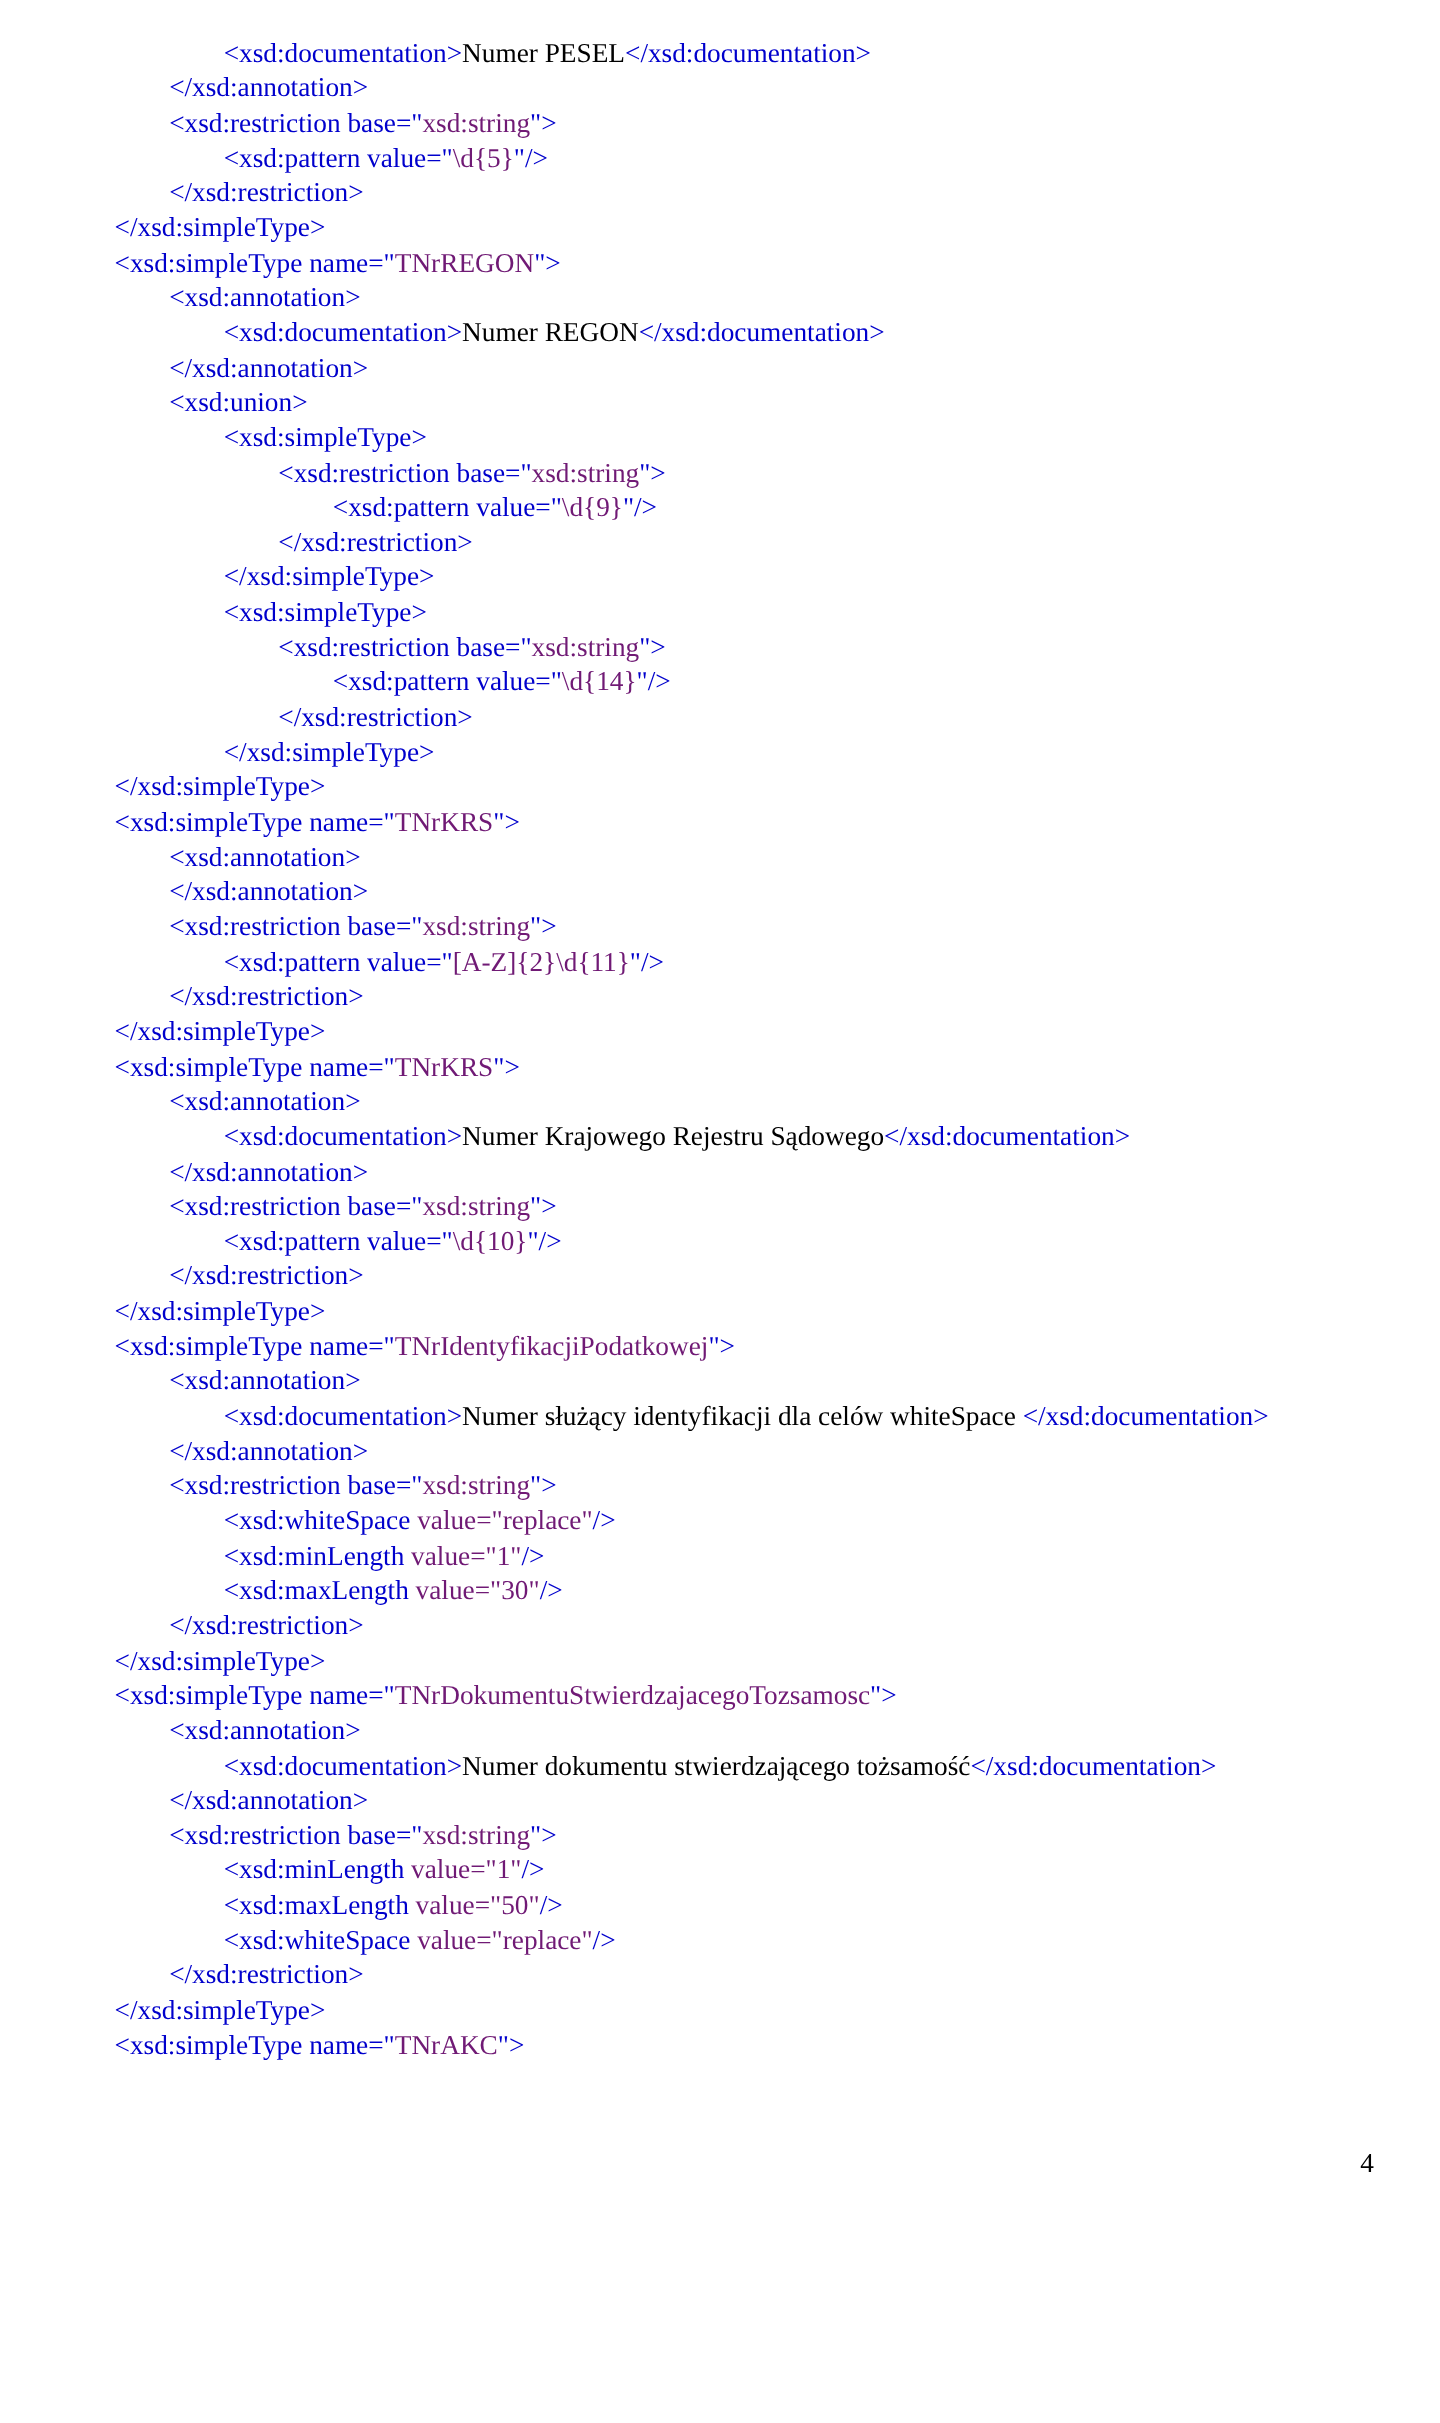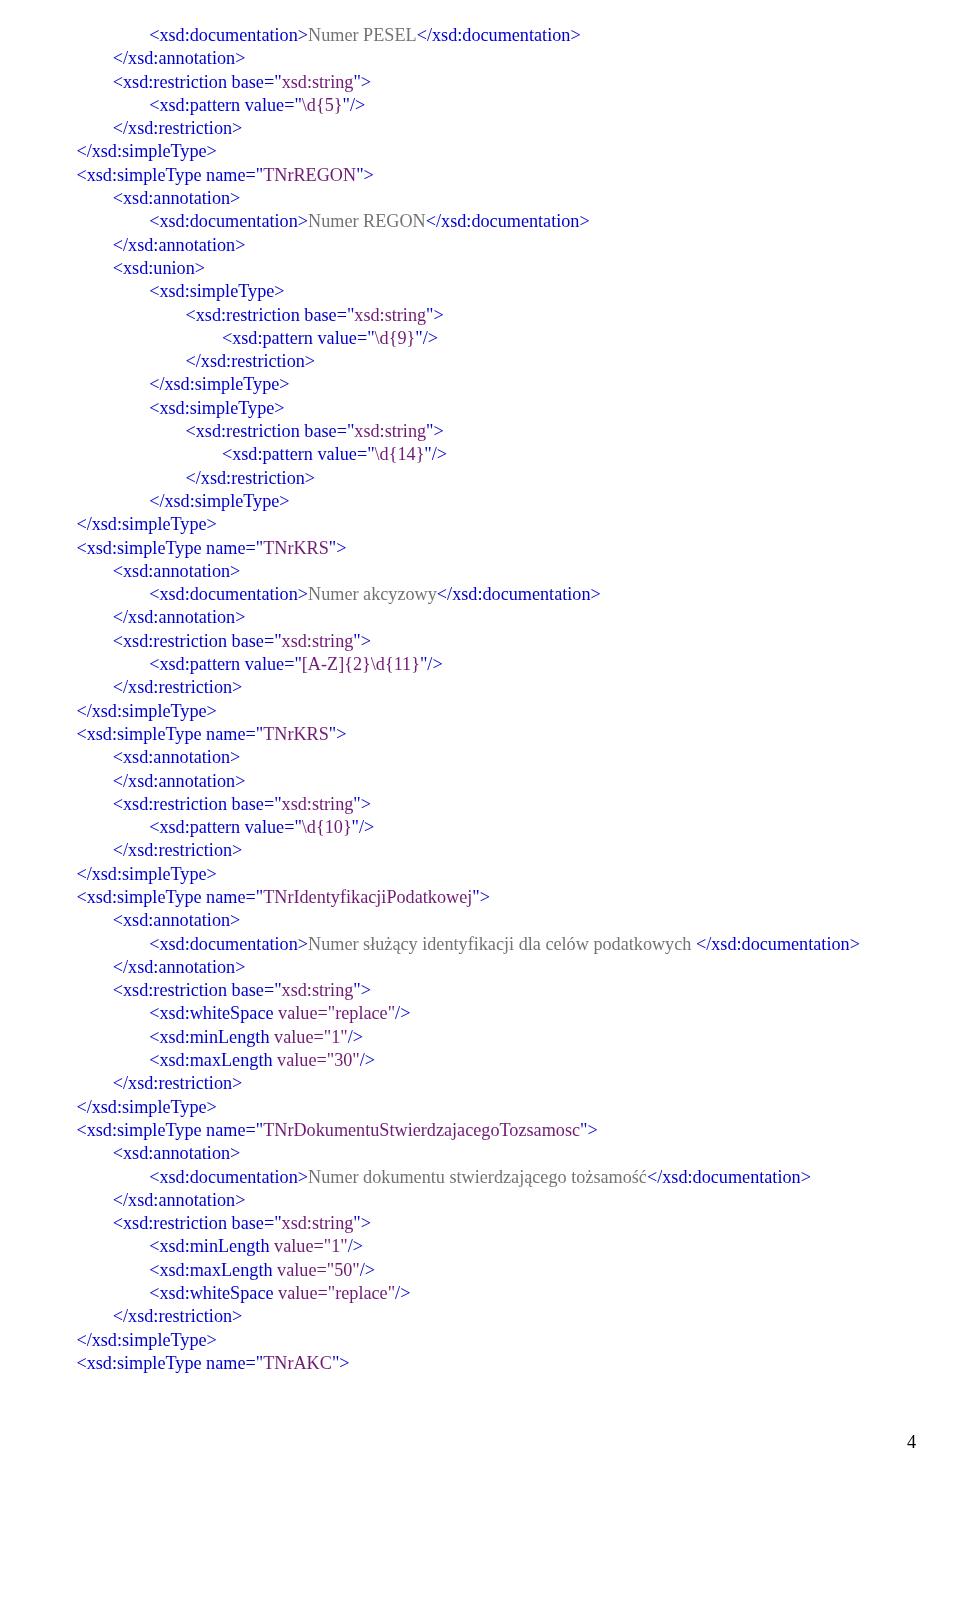--- a/index.html
+++ b/index.html
@@ -9,21 +9,21 @@
     font-family: "Times New Roman", Times, serif;
     font-size: 18.2px;
     line-height: 1.28;
     color: #000;
     width: 960px;
     box-sizing: border-box;
   }
   .line { white-space: pre; }
   .blue { color: #0000cc; }
   .red  { color: #701a75; }
-  .black{ color: #737373; }
+  .black{ color: #000000; }
   .pagenum {
     position: relative;
     text-align: right;
     padding-right: 4px;
     margin-top: 56px;
     font-size: 18.2px;
   }
 </style>
 </head>
 <body>
@@ -46,36 +46,36 @@
     <div class="line"><span>                                </span><span class="blue">&lt;/xsd:restriction&gt;</span></div>
     <div class="line"><span>                        </span><span class="blue">&lt;/xsd:simpleType&gt;</span></div>
     <div class="line"><span>                        </span><span class="blue">&lt;xsd:simpleType&gt;</span></div>
     <div class="line"><span>                                </span><span class="blue">&lt;xsd:restriction base="</span><span class="red">xsd:string</span><span class="blue">"&gt;</span></div>
     <div class="line"><span>                                        </span><span class="blue">&lt;xsd:pattern value="</span><span class="red">\d{14}</span><span class="blue">"/&gt;</span></div>
     <div class="line"><span>                                </span><span class="blue">&lt;/xsd:restriction&gt;</span></div>
     <div class="line"><span>                        </span><span class="blue">&lt;/xsd:simpleType&gt;</span></div>
     <div class="line"><span>        </span><span class="blue">&lt;/xsd:simpleType&gt;</span></div>
     <div class="line"><span>        </span><span class="blue">&lt;xsd:simpleType name="</span><span class="red">TNrKRS</span><span class="blue">"&gt;</span></div>
     <div class="line"><span>                </span><span class="blue">&lt;xsd:annotation&gt;</span></div>
-    <div class="line"><span>                        </span><span class="blue">&lt;xsd:documentation&gt;</span><span class="black">Numer akcyzowy</span><span class="blue">&lt;/xsd:documentation&gt;</span></div>
     <div class="line"><span>                </span><span class="blue">&lt;/xsd:annotation&gt;</span></div>
     <div class="line"><span>                </span><span class="blue">&lt;xsd:restriction base="</span><span class="red">xsd:string</span><span class="blue">"&gt;</span></div>
     <div class="line"><span>                        </span><span class="blue">&lt;xsd:pattern value="</span><span class="red">[A-Z]{2}\d{11}</span><span class="blue">"/&gt;</span></div>
     <div class="line"><span>                </span><span class="blue">&lt;/xsd:restriction&gt;</span></div>
     <div class="line"><span>        </span><span class="blue">&lt;/xsd:simpleType&gt;</span></div>
     <div class="line"><span>        </span><span class="blue">&lt;xsd:simpleType name="</span><span class="red">TNrKRS</span><span class="blue">"&gt;</span></div>
     <div class="line"><span>                </span><span class="blue">&lt;xsd:annotation&gt;</span></div>
+    <div class="line"><span>                        </span><span class="blue">&lt;xsd:documentation&gt;</span><span class="black">Numer Krajowego Rejestru Sądowego</span><span class="blue">&lt;/xsd:documentation&gt;</span></div>
     <div class="line"><span>                </span><span class="blue">&lt;/xsd:annotation&gt;</span></div>
     <div class="line"><span>                </span><span class="blue">&lt;xsd:restriction base="</span><span class="red">xsd:string</span><span class="blue">"&gt;</span></div>
     <div class="line"><span>                        </span><span class="blue">&lt;xsd:pattern value="</span><span class="red">\d{10}</span><span class="blue">"/&gt;</span></div>
     <div class="line"><span>                </span><span class="blue">&lt;/xsd:restriction&gt;</span></div>
     <div class="line"><span>        </span><span class="blue">&lt;/xsd:simpleType&gt;</span></div>
     <div class="line"><span>        </span><span class="blue">&lt;xsd:simpleType name="</span><span class="red">TNrIdentyfikacjiPodatkowej</span><span class="blue">"&gt;</span></div>
     <div class="line"><span>                </span><span class="blue">&lt;xsd:annotation&gt;</span></div>
-    <div class="line"><span>                        </span><span class="blue">&lt;xsd:documentation&gt;</span><span class="black">Numer służący identyfikacji dla celów podatkowych </span><span class="blue">&lt;/xsd:documentation&gt;</span></div>
+    <div class="line"><span>                        </span><span class="blue">&lt;xsd:documentation&gt;</span><span class="black">Numer służący identyfikacji dla celów whiteSpace </span><span class="blue">&lt;/xsd:documentation&gt;</span></div>
     <div class="line"><span>                </span><span class="blue">&lt;/xsd:annotation&gt;</span></div>
     <div class="line"><span>                </span><span class="blue">&lt;xsd:restriction base="</span><span class="red">xsd:string</span><span class="blue">"&gt;</span></div>
     <div class="line"><span>                        </span><span class="blue">&lt;xsd:whiteSpace </span><span class="red">value="replace"</span><span class="blue">/&gt;</span></div>
     <div class="line"><span>                        </span><span class="blue">&lt;xsd:minLength </span><span class="red">value="1"</span><span class="blue">/&gt;</span></div>
     <div class="line"><span>                        </span><span class="blue">&lt;xsd:maxLength </span><span class="red">value="30"</span><span class="blue">/&gt;</span></div>
     <div class="line"><span>                </span><span class="blue">&lt;/xsd:restriction&gt;</span></div>
     <div class="line"><span>        </span><span class="blue">&lt;/xsd:simpleType&gt;</span></div>
     <div class="line"><span>        </span><span class="blue">&lt;xsd:simpleType name="</span><span class="red">TNrDokumentuStwierdzajacegoTozsamosc</span><span class="blue">"&gt;</span></div>
     <div class="line"><span>                </span><span class="blue">&lt;xsd:annotation&gt;</span></div>
     <div class="line"><span>                        </span><span class="blue">&lt;xsd:documentation&gt;</span><span class="black">Numer dokumentu stwierdzającego tożsamość</span><span class="blue">&lt;/xsd:documentation&gt;</span></div>

